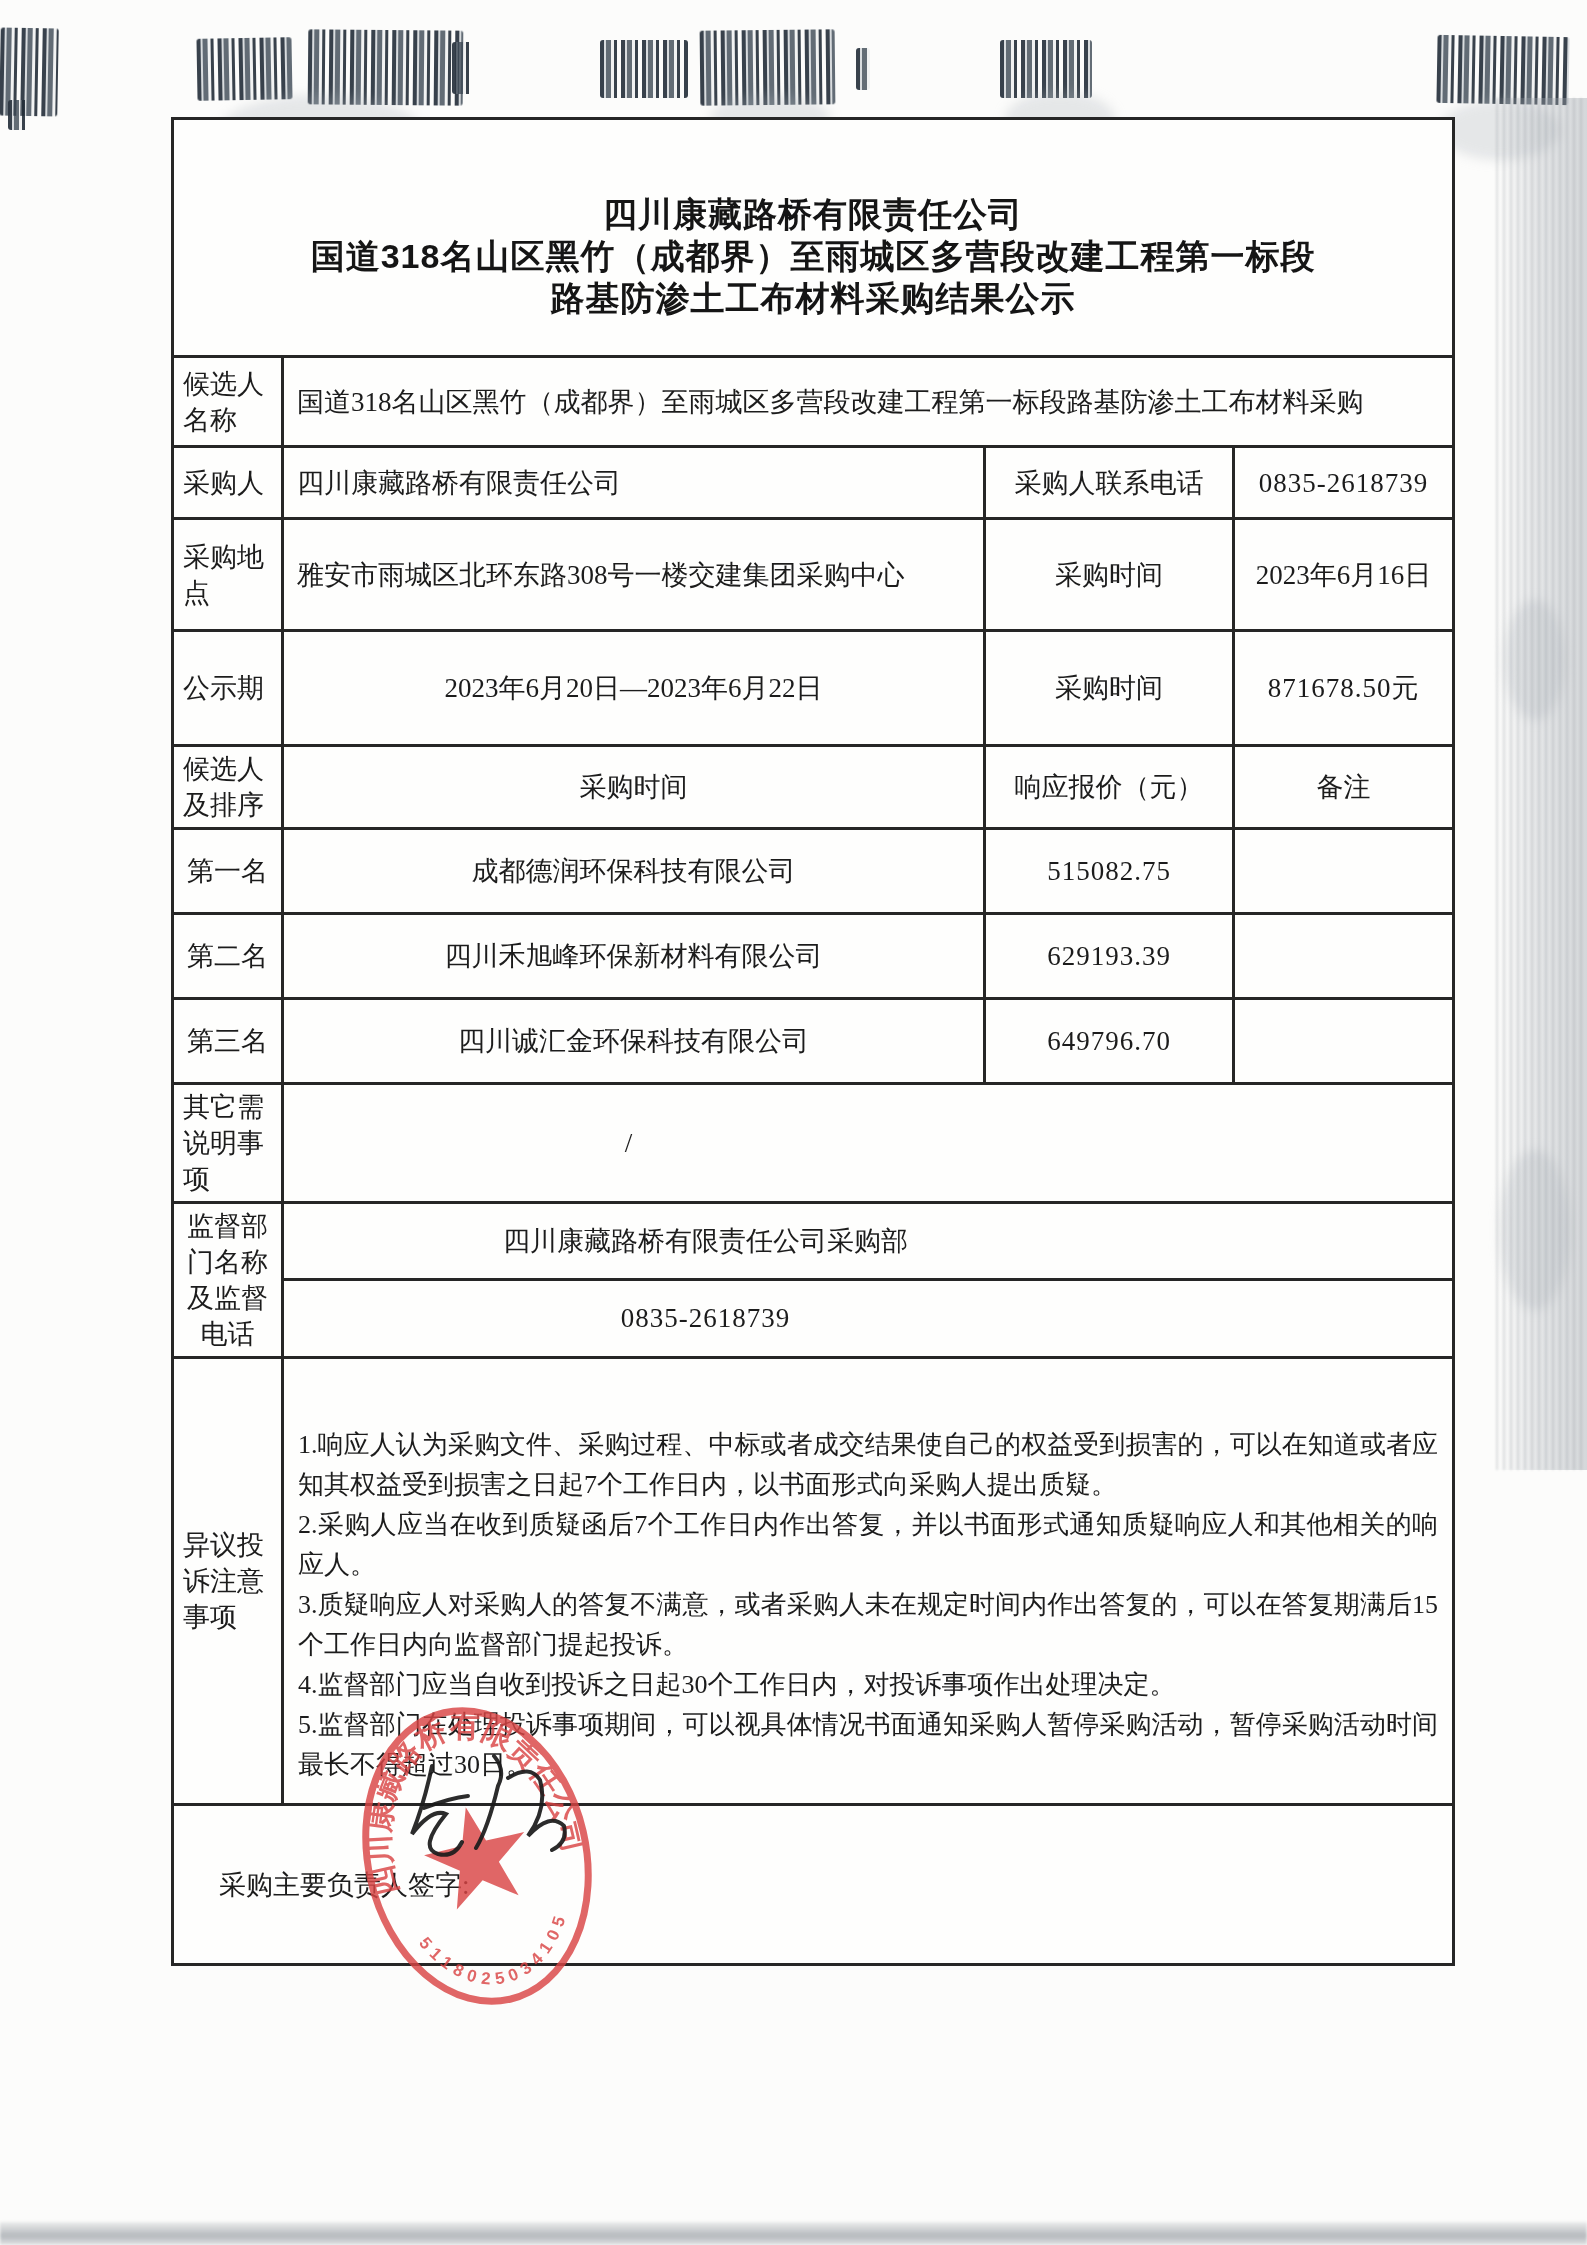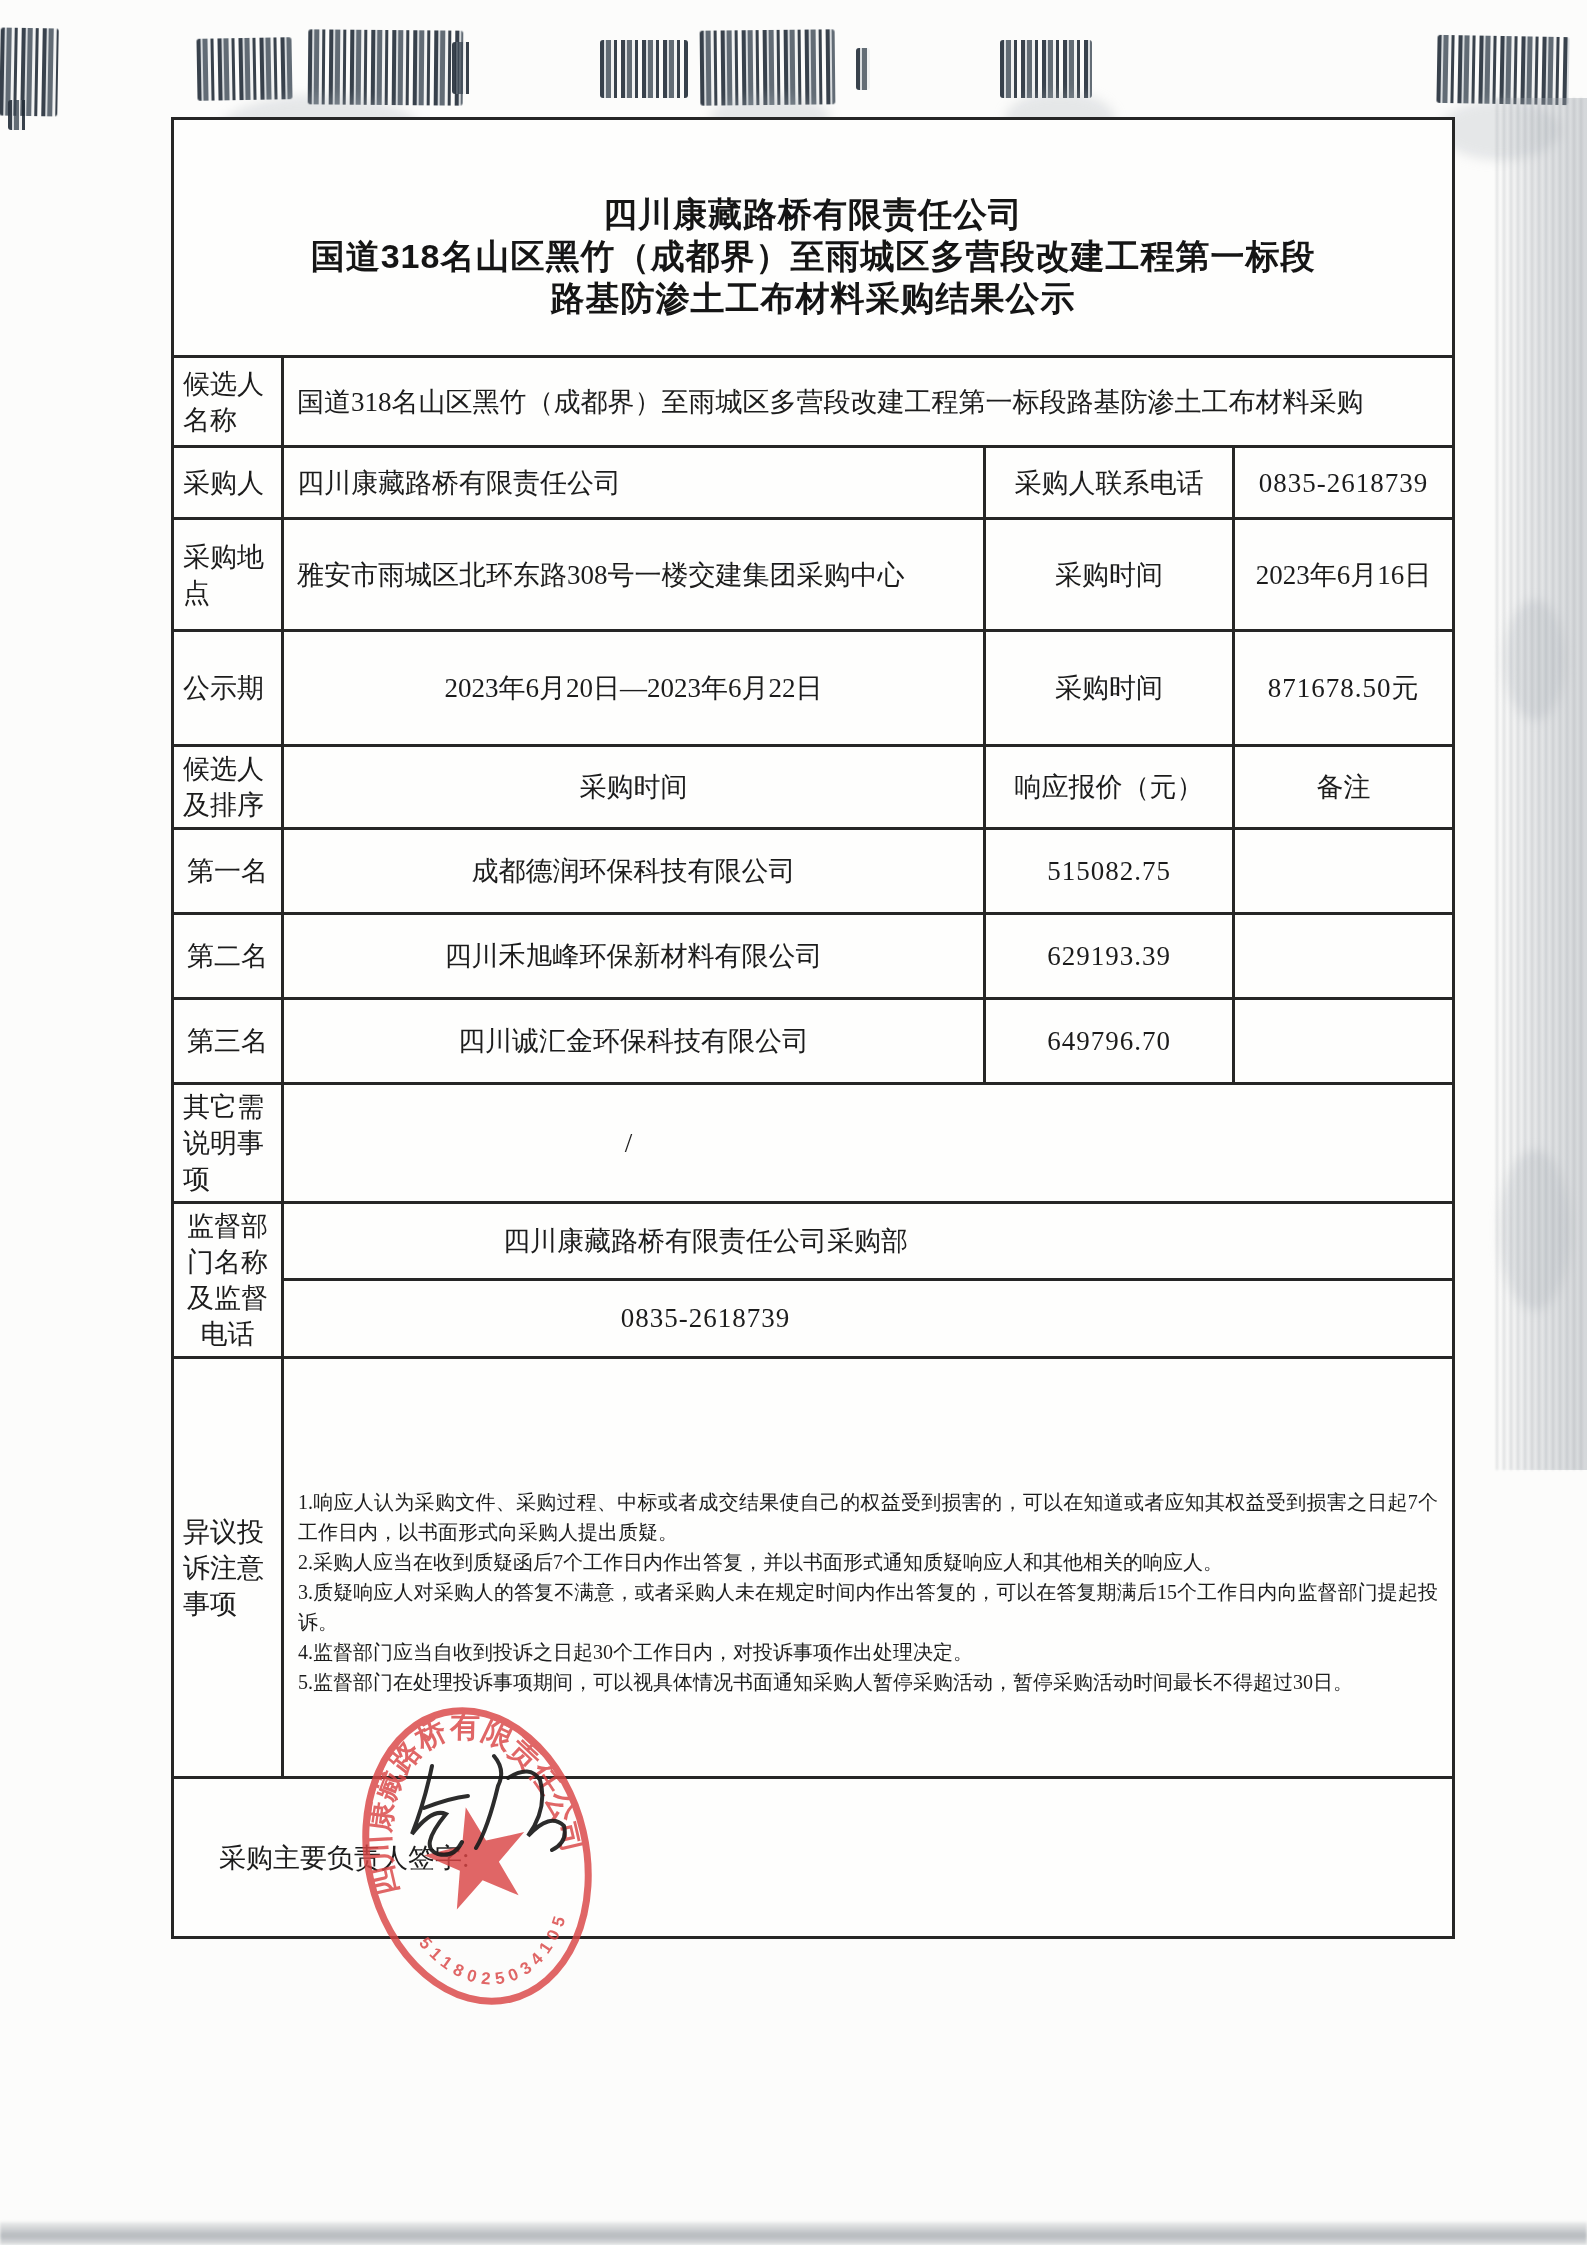--- a/index.html
+++ b/index.html
@@ -70,21 +70,21 @@
   .shift-slash{text-align:center;padding-right:38% !important;}
   .num{letter-spacing:1px;}
 
   .r-title{height:238px;} .r-proj{height:90px;} .r-buyer{height:72px;}
   .r-loc{height:112px;} .r-period{height:115px;} .r-chead{height:80px;}
   .r-cand{height:85px;} .r-other{height:95px;}
   .r-sup1{height:68px;} .r-sup2{height:69px;}
   .r-obj{height:420px;} .r-sign{height:160px;}
 
   .obj-cell{vertical-align:top;padding:66px 14px 18px 14px !important;}
-  .obj-item{font-size:20px;line-height:30px;text-align:justify;margin:0;}
+  .obj-item{font-size:26px;line-height:40px;text-align:justify;margin:0;}
   .sign-cell{padding-left:45px !important;font-size:28px;}
 
   
   .stamp-wrap{position:absolute;left:336px;top:1688px;width:290px;height:340px;z-index:5;}
   .stamp-wrap svg{mix-blend-mode:multiply;}
 </style>
 </head>
 <body>
 
 <div class="page">

